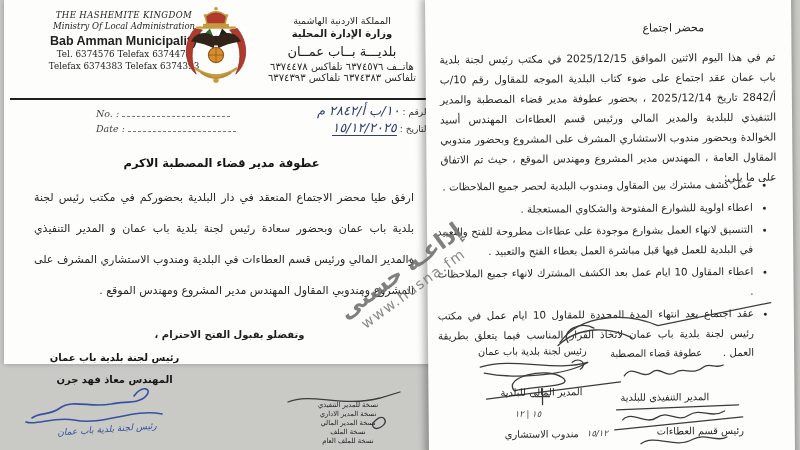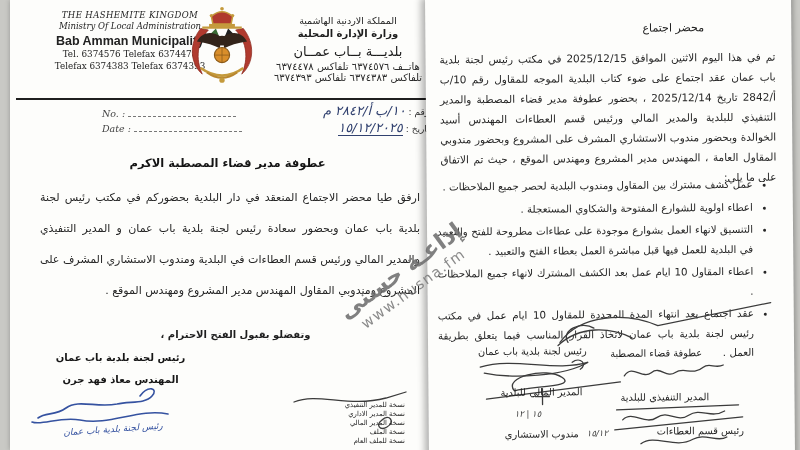--- a/index.html
+++ b/index.html
@@ -3,21 +3,21 @@
 <meta charset="utf-8">
 <style>
   html,body{margin:0;padding:0;}
   body{
     width:800px;height:450px;overflow:hidden;position:relative;
     background:#c9c9c5;
     font-family:"DejaVu Sans",sans-serif;
     -webkit-font-smoothing:antialiased;
   }
   .page{position:absolute;background:#fdfdfb;}
-  .page-left{left:10px;top:0;width:432px;height:450px;box-shadow:0 0 5px rgba(0,0,0,.25);z-index:1;}
+  .page-left{left:4px;top:0;width:432px;height:364px;box-shadow:0 0 5px rgba(0,0,0,.25);z-index:1;}
   .page-right{left:427px;top:-4px;width:366px;height:460px;z-index:2;
     transform:rotate(-0.5deg);transform-origin:50% 50%;
     box-shadow:-4px 0 7px rgba(0,0,0,.30), 3px 0 4px rgba(0,0,0,.18);}
   .abs{position:absolute;}
   .rtl{direction:rtl;unicode-bidi:plaintext;}
   .ink{color:#31416f;}
 
   
   .en-header{left:24px;top:10px;width:192px;text-align:center;color:#222;}
   .en-kingdom{font-family:"DejaVu Serif",serif;font-style:italic;font-size:8.5px;letter-spacing:.4px;line-height:11px;}
@@ -39,21 +39,21 @@
   .ref-hand-date{border-bottom:1px solid #31416f;}
 
   
   .letter-title{left:70px;top:156px;width:295px;text-align:center;font-size:11.5px;font-weight:bold;color:#141414;}
   .letter-body{left:30px;top:182px;width:380px;font-size:11px;line-height:31px;color:#262626;text-align:justify;}
   .letter-closing{left:128px;top:329px;width:195px;text-align:center;font-size:10px;font-weight:bold;color:#1e1e1e;}
   .signer-title{left:38px;top:352px;width:145px;text-align:center;font-size:10px;font-weight:bold;color:#161616;}
   .signer-name{left:38px;top:374px;width:145px;text-align:center;font-size:10px;font-weight:bold;color:#161616;}
   .sig-blue{left:8px;top:382px;}
   .sig-blue-text{left:28px;top:424px;width:150px;font-size:9px;font-style:italic;color:#3552a0;transform:rotate(-4deg);text-align:center;}
-  .cc-list{left:293px;top:401px;width:102px;text-align:right;font-size:6.8px;line-height:8.9px;color:#222;}
+  .cc-list{left:293px;top:401px;width:102px;text-align:center;font-size:6.8px;line-height:8.9px;color:#222;}
   .cc-swoosh{left:280px;top:388px;}
 
   
   .watermark{left:298px;top:256px;width:215px;z-index:6;transform:rotate(-36deg);text-align:center;pointer-events:none;}
   .wm-name{font-size:23px;font-weight:bold;color:rgba(110,110,110,.88);letter-spacing:1px;line-height:26px;}
   .wm-url{font-size:14.5px;color:rgba(125,125,125,.9);letter-spacing:1.5px;line-height:18px;}
 
   
   .minutes-title{left:168px;top:26px;width:160px;text-align:center;font-size:11px;font-weight:500;color:#222;}
   .minutes-intro{left:14px;top:52px;width:336px;font-size:10.5px;line-height:20px;color:#262626;text-align:justify;}

